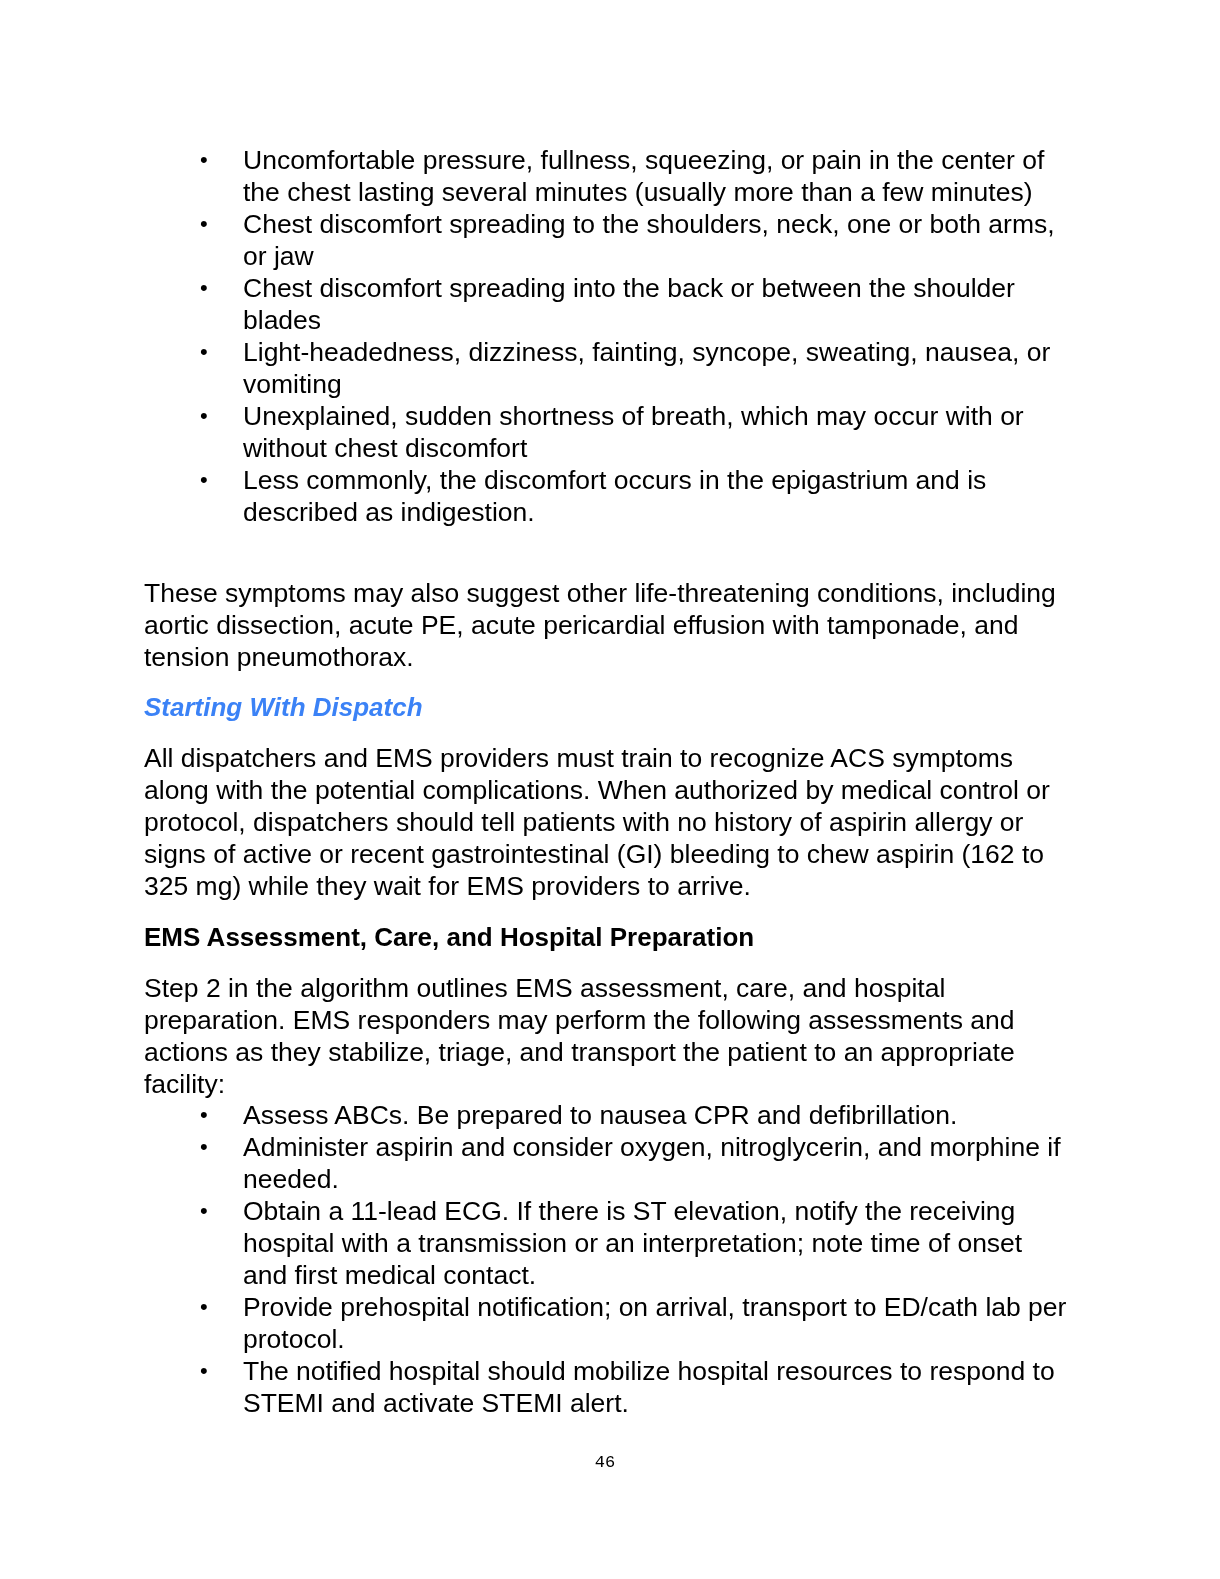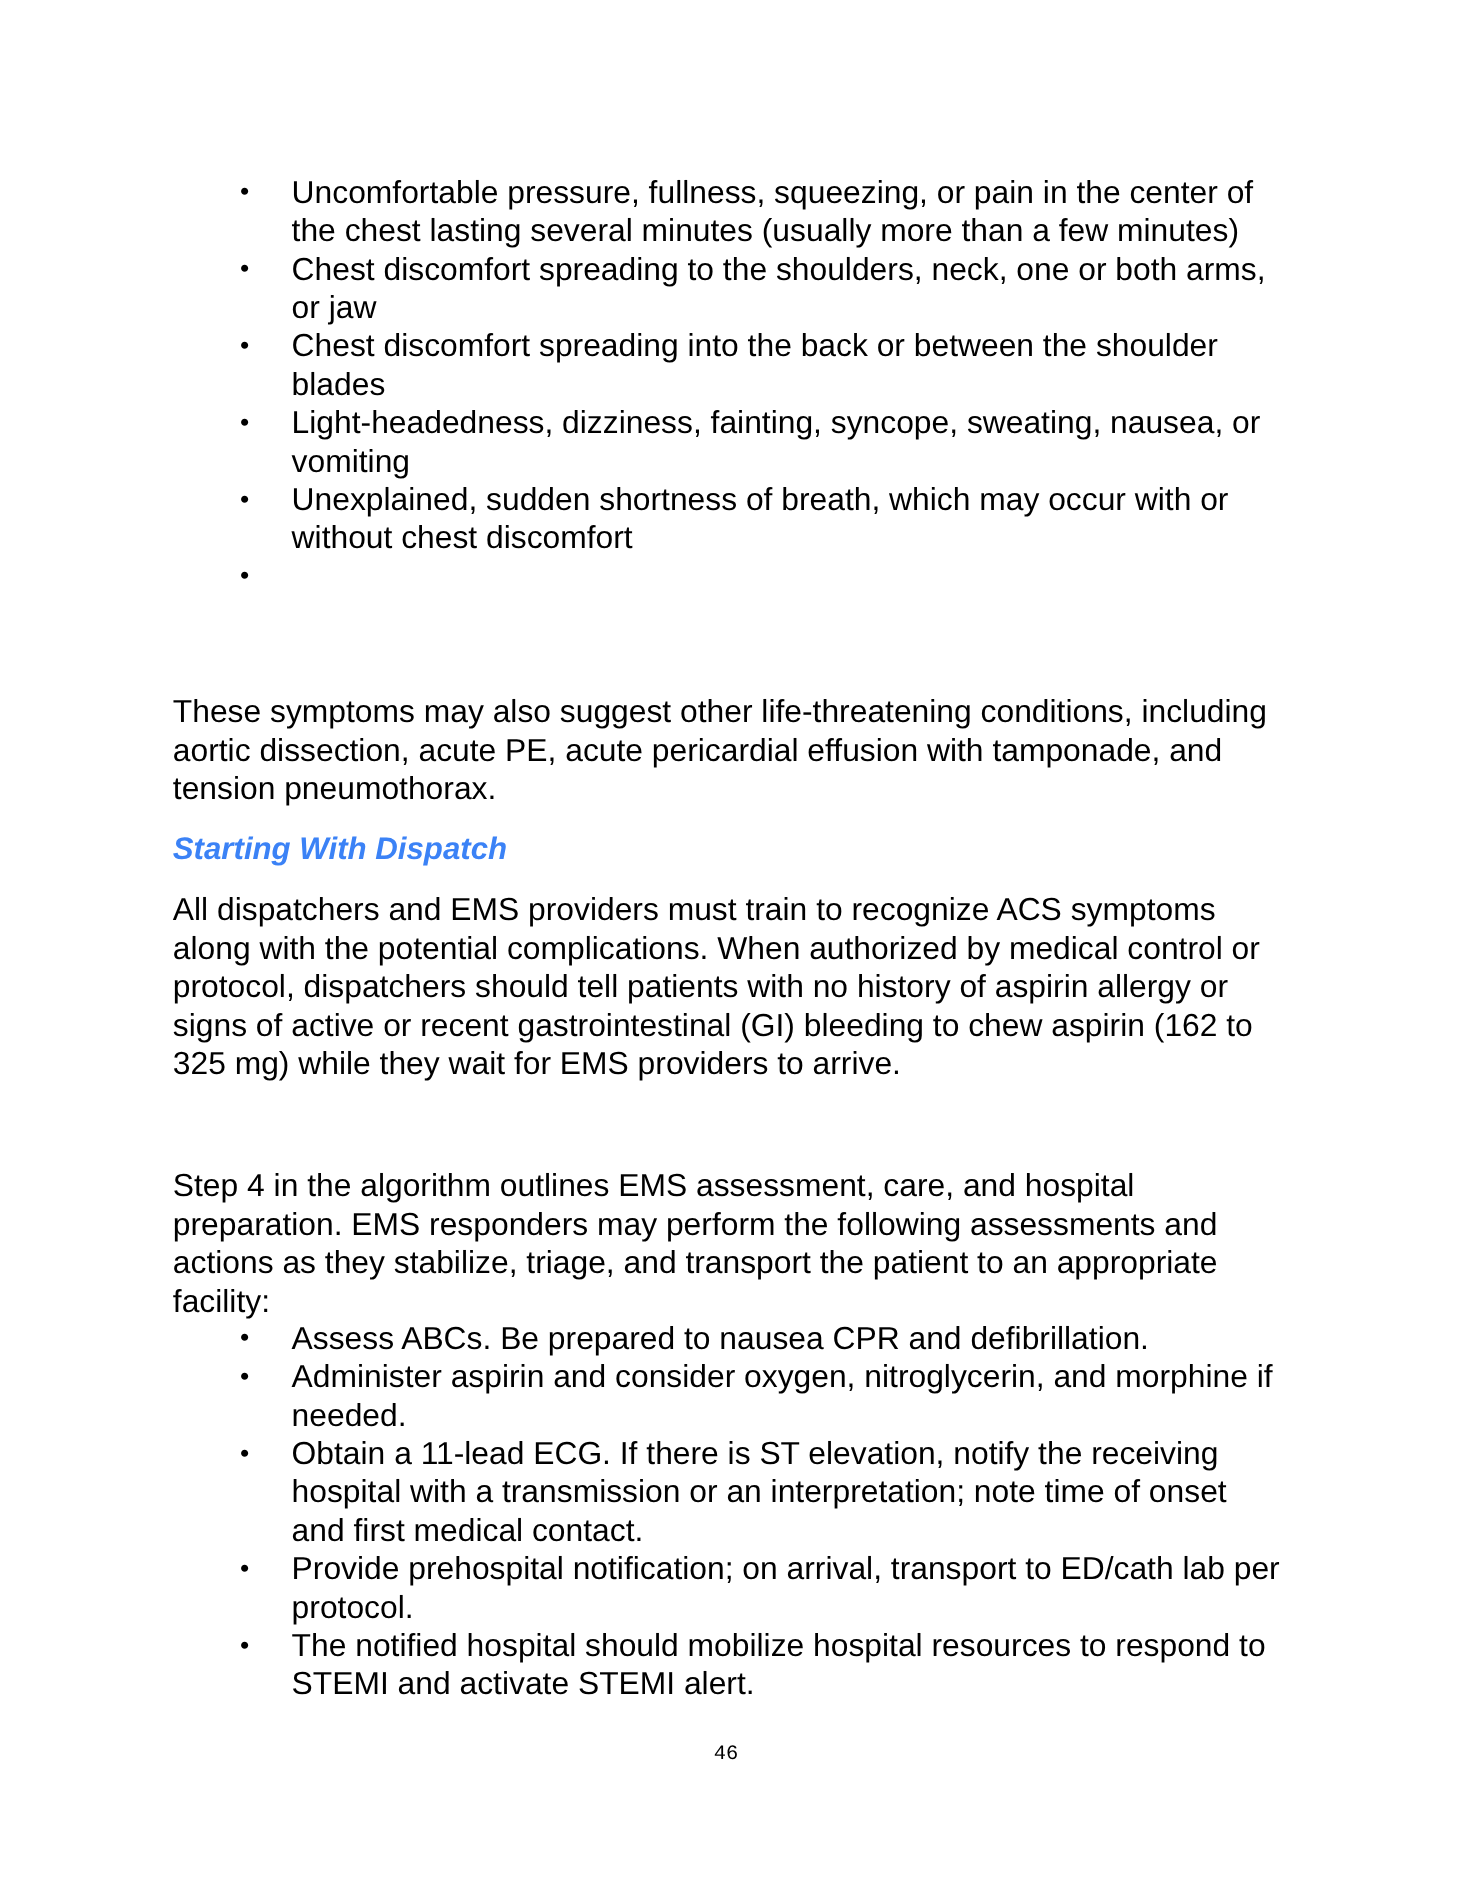--- a/index.html
+++ b/index.html
@@ -21,31 +21,32 @@
 <body>
 
 <div class="page">
 
   <ul class="list" style="top:144px;">
     <li class="li"><span class="bullet">•</span><span>Uncomfortable pressure, fullness, squeezing, or pain in the center of the chest lasting several minutes (usually more than a few minutes)</span></li>
     <li class="li"><span class="bullet">•</span><span>Chest discomfort spreading to the shoulders, neck, one or both arms, or jaw</span></li>
     <li class="li"><span class="bullet">•</span><span>Chest discomfort spreading into the back or between the shoulder blades</span></li>
     <li class="li"><span class="bullet">•</span><span>Light-headedness, dizziness, fainting, syncope, sweating, nausea, or vomiting</span></li>
     <li class="li"><span class="bullet">•</span><span>Unexplained, sudden shortness of breath, which may occur with or without chest discomfort</span></li>
-    <li class="li"><span class="bullet">•</span></li>
+    <li class="li"><span class="bullet">•</span><span>Less commonly, the discomfort occurs in the epigastrium and is described as indigestion.</span></li>
   </ul>
 
   <p class="para" style="top:577px;">These symptoms may also suggest other life-threatening conditions, including aortic dissection, acute PE, acute pericardial effusion with tamponade, and tension pneumothorax.</p>
 
   <h3 class="h-red" style="top:691px;">Starting With Dispatch</h3>
 
   <p class="para" style="top:742px;">All dispatchers and EMS providers must train to recognize ACS symptoms along with the potential complications. When authorized by medical control or protocol, dispatchers should tell patients with no history of aspirin allergy or signs of active or recent gastrointestinal (GI) bleeding to chew aspirin (162 to 325 mg) while they wait for EMS providers to arrive.</p>
 
+  <h3 class="h-black" style="top:921px;">EMS Assessment, Care, and Hospital Preparation</h3>
 
-  <p class="para" style="top:972px;">Step 4 in the algorithm outlines EMS assessment, care, and hospital preparation. EMS responders may perform the following assessments and actions as they stabilize, triage, and transport the patient to an appropriate facility:</p>
+  <p class="para" style="top:972px;">Step 2 in the algorithm outlines EMS assessment, care, and hospital preparation. EMS responders may perform the following assessments and actions as they stabilize, triage, and transport the patient to an appropriate facility:</p>
 
   <ul class="list" style="top:1099px;">
     <li class="li"><span class="bullet">•</span><span>Assess ABCs. Be prepared to nausea CPR and defibrillation.</span></li>
     <li class="li"><span class="bullet">•</span><span>Administer aspirin and consider oxygen, nitroglycerin, and morphine if needed.</span></li>
     <li class="li"><span class="bullet">•</span><span>Obtain a 11-lead ECG. If there is ST elevation, notify the receiving hospital with a transmission or an interpretation; note time of onset and first medical contact.</span></li>
     <li class="li"><span class="bullet">•</span><span>Provide prehospital notification; on arrival, transport to ED/cath lab per protocol.</span></li>
     <li class="li"><span class="bullet">•</span><span>The notified hospital should mobilize hospital resources to respond to STEMI and activate STEMI alert.</span></li>
   </ul>
 
   <div class="pnum">46</div>

